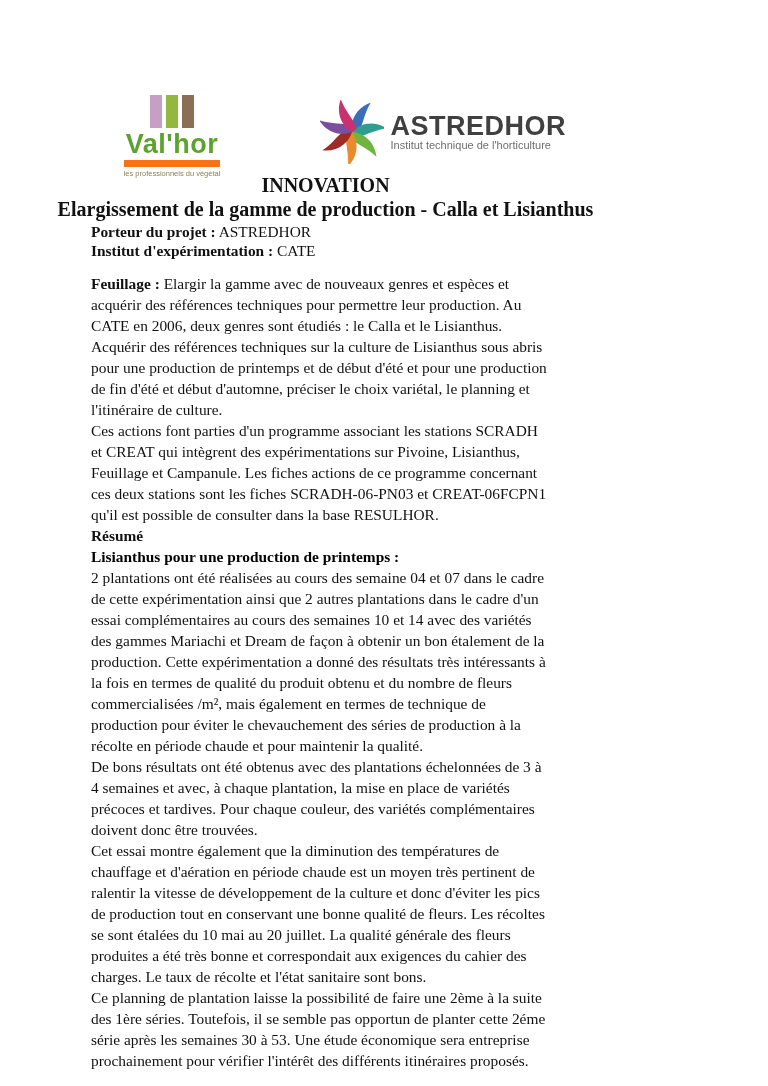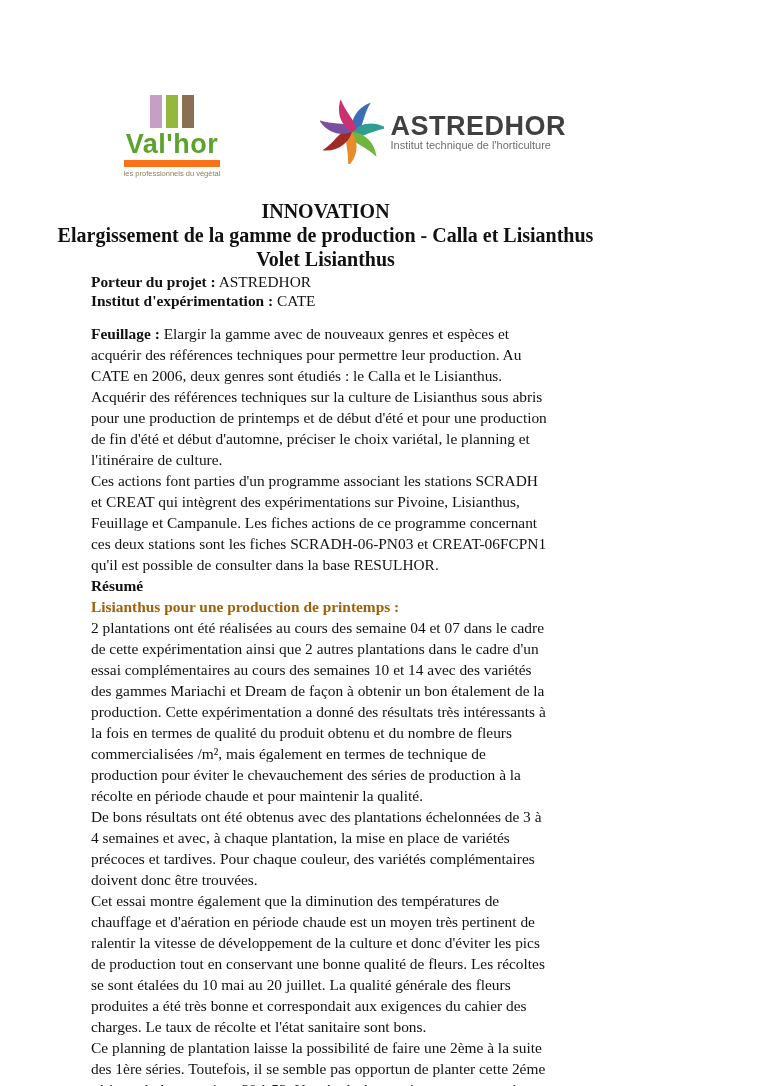--- a/index.html
+++ b/index.html
@@ -24,21 +24,21 @@
     padding-top:2px;margin-top:2px;white-space:nowrap;
   }
   .astredhor{display:flex;align-items:center;gap:6px;
     font-family:"Liberation Sans", sans-serif;margin-top:5px;}
   .astredhor-text{display:flex;flex-direction:column;}
   .astredhor-word{font-size:27px;font-weight:700;line-height:26px;letter-spacing:0.5px;}
   .astredhor-tag{font-size:11px;line-height:13px;}
 
   
   .title-block{
-    text-align:center;margin-top:26px;font-weight:700;font-size:20px;line-height:24px;padding-left:15px;
+    text-align:center;font-weight:700;font-size:20px;line-height:24px;padding-left:15px;
   }
 
   
   .content{padding:0 84px 0 91px;font-size:15.4px;line-height:21px;}
   .content p{margin:0;}
   .meta{margin-top:1px;line-height:19px;}
   .meta b{font-weight:700;}
   .objectifs{margin-top:13px;}
   .spacer-top{margin-top:21px;}
   .resume-h{margin-top:25px;font-weight:700;}
@@ -77,40 +77,39 @@
         <div class="astredhor-word" id="as-word" style="color: rgb(64, 64, 64);">ASTREDHOR</div>
         <div class="astredhor-tag" id="as-tag" style="color: rgb(110, 110, 110);">Institut technique de l'horticulture</div>
       </div>
     </div>
 
   </div>
 
   <div class="title-block">
     <div>INNOVATION</div>
     <div>Elargissement de la gamme de production - Calla et Lisianthus</div>
-    <div>Volet Lisianthus</div>
   </div>
 
   <div class="content">
 
     <div class="meta">
       <p><b>Porteur du projet :</b> <span>ASTREDHOR</span></p>
       <p><b>Institut d'expérimentation :</b> <span>CATE</span></p>
     </div>
 
     <div class="objectifs">
       <p><b>Feuillage :</b> <span>Elargir la gamme avec de nouveaux genres et espèces et acquérir des références techniques pour permettre leur production. Au CATE en 2006, deux genres sont étudiés : le Calla et le Lisianthus.</span></p>
       <p>Acquérir des références techniques sur la culture de Lisianthus sous abris pour une production de printemps et de début d'été et pour une production de fin d'été et début d'automne, préciser le choix variétal, le planning et l'itinéraire de culture.</p>
     </div>
 
     <p class="spacer-top">Ces actions font parties d'un programme associant les stations SCRADH et CREAT qui intègrent des expérimentations sur Pivoine, Lisianthus, Feuillage et Campanule. Les fiches actions de ce programme concernant ces deux stations sont les fiches SCRADH-06-PN03 et CREAT-06FCPN1 qu'il est possible de consulter dans la base RESULHOR.</p>
 
     <p class="resume-h">Résumé</p>
 
-    <p class="resume-sub" id="resume-sub" style="color: #a16207;">Lisianthus pour une production de printemps :</p>
+    <p class="resume-sub" id="resume-sub" style="color: #000000;">Lisianthus pour une production de printemps :</p>
 
     <div>
       <p>2 plantations ont été réalisées au cours des semaine 04 et 07 dans le cadre de cette expérimentation ainsi que 2 autres plantations dans le cadre d'un essai complémentaires au cours des semaines 10 et 14 avec des variétés des gammes Mariachi et Dream de façon à obtenir un bon étalement de la production. Cette expérimentation a donné des résultats très intéressants à la fois en termes de qualité du produit obtenu et du nombre de fleurs commercialisées /m², mais également en termes de technique de production pour éviter le chevauchement des séries de production à la récolte en période chaude et pour maintenir la qualité.</p>
       <p>De bons résultats ont été obtenus avec des plantations échelonnées de 3 à 4 semaines et avec, à chaque plantation, la mise en place de variétés précoces et tardives. Pour chaque couleur, des variétés complémentaires doivent donc être trouvées.</p>
       <p>Cet essai montre également que la diminution des températures de chauffage et d'aération en période chaude est un moyen très pertinent de ralentir la vitesse de développement de la culture et donc d'éviter les pics de production tout en conservant une bonne qualité de fleurs. Les récoltes se sont étalées du 10 mai au 20 juillet. La qualité générale des fleurs produites a été très bonne et correspondait aux exigences du cahier des charges. Le taux de récolte et l'état sanitaire sont bons.</p>
       <p>Ce planning de plantation laisse la possibilité de faire une 2ème à la suite des 1ère séries. Toutefois, il se semble pas opportun de planter cette 2éme série après les semaines 30 à 53. Une étude économique sera entreprise prochainement pour vérifier l'intérêt des différents itinéraires proposés.</p>
     </div>
 
   </div>
 </div>

